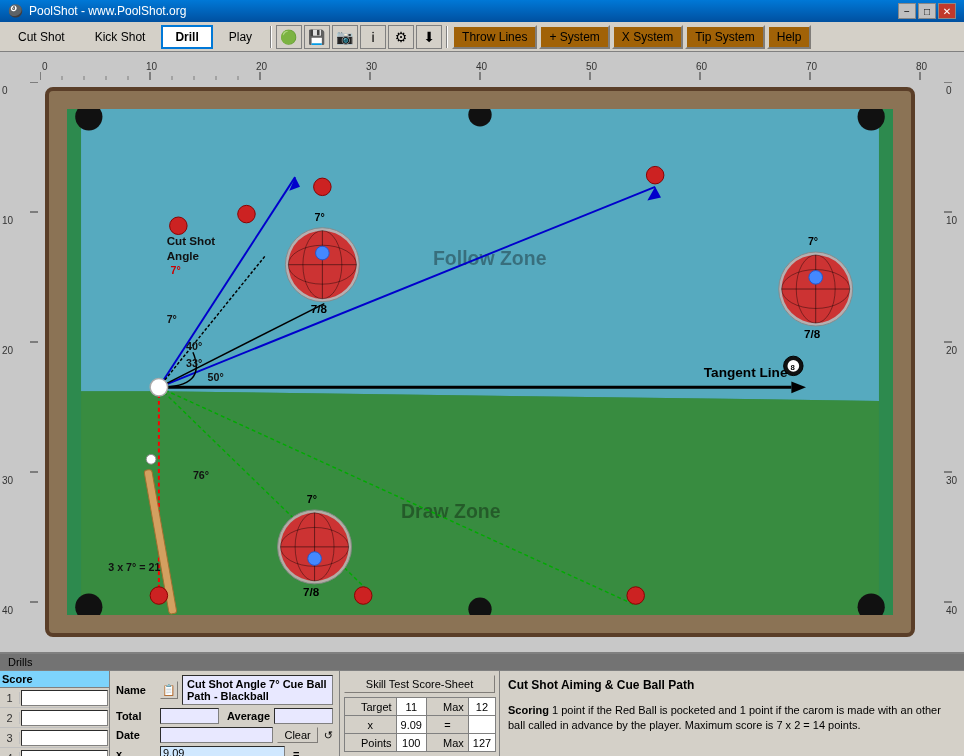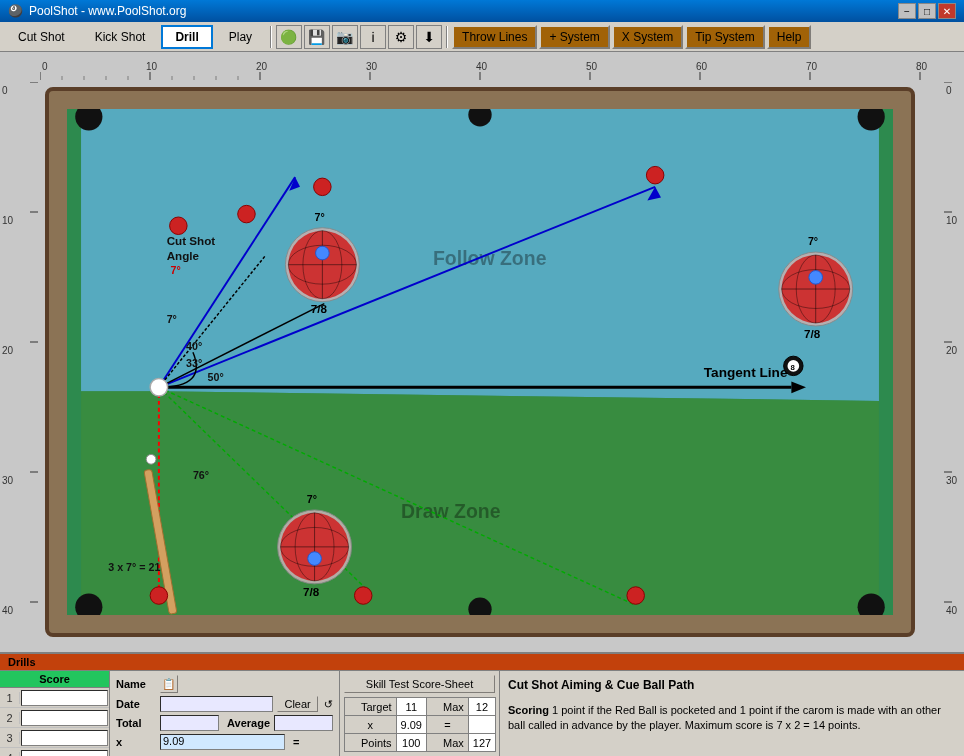--- a/index.html
+++ b/index.html
@@ -126,39 +126,39 @@
 
     
     #bottom-panel {
       background: #d4d0c8;
       height: 134px;
       border-top: 2px solid #808080;
       display: flex;
       flex-direction: column;
     }
     #drills-bar {
-      background: #c2410c;
+      background: #737373;
       border-bottom: 1px solid #808080;
       padding: 2px 8px;
       font-size: 11px;
-      font-weight: bold;
+      font-weight: normal;
     }
     #bottom-content {
       display: flex;
       flex: 1;
     }
     #score-panel {
       width: 110px;
       border-right: 1px solid #808080;
       display: flex;
       flex-direction: column;
     }
     #score-header {
-      background: #22c55e;
-      text-align: center;
+      background: #7dd3fc;
+      text-align: left;
       padding: 2px;
       font-size: 11px;
       font-weight: bold;
       border-bottom: 1px solid #808080;
     }
     .score-row {
       display: flex;
       height: 20px;
       border-bottom: 1px solid #c0c0c0;
       align-items: center;
@@ -555,32 +555,33 @@
         <div class="score-num">4</div>
         <div class="score-cell"></div>
       </div>
 
     </div>
 
     <div id="drill-info-panel">
       <div class="info-row">
         <span class="info-label">Name</span>
         <div class="icon-small">📋</div>
+        <div class="drill-name-box">Cut Shot Angle 7° Cue Ball Path - Blackball</div>
+      </div>
+      <div class="info-row">
+        <span class="info-label">Total</span>
+        <div class="info-input" style="width:50px;"></div>
+        <span class="info-label" style="margin-left:4px;">Average</span>
+        <div class="info-input" style="flex:1;"></div>
       </div>
       <div class="info-row">
         <span class="info-label">Date</span>
         <div class="info-input" style="flex:1;"></div>
         <button class="clear-btn">Clear</button>
         <span style="font-size:11px;margin-left:2px;">↺</span>
-      </div>
-      <div class="info-row">
-        <span class="info-label">Total</span>
-        <div class="info-input" style="width:50px;"></div>
-        <span class="info-label" style="margin-left:4px;">Average</span>
-        <div class="info-input" style="flex:1;"></div>
       </div>
       <div class="info-row">
         <span class="info-label">x</span>
         <div class="info-input" style="width:50px; background:#d0e8ff;">9.09</div>
         <span class="info-label" style="margin-left:4px;">=</span>
       </div>
 
     </div>
 
     <div id="skill-test-panel">

